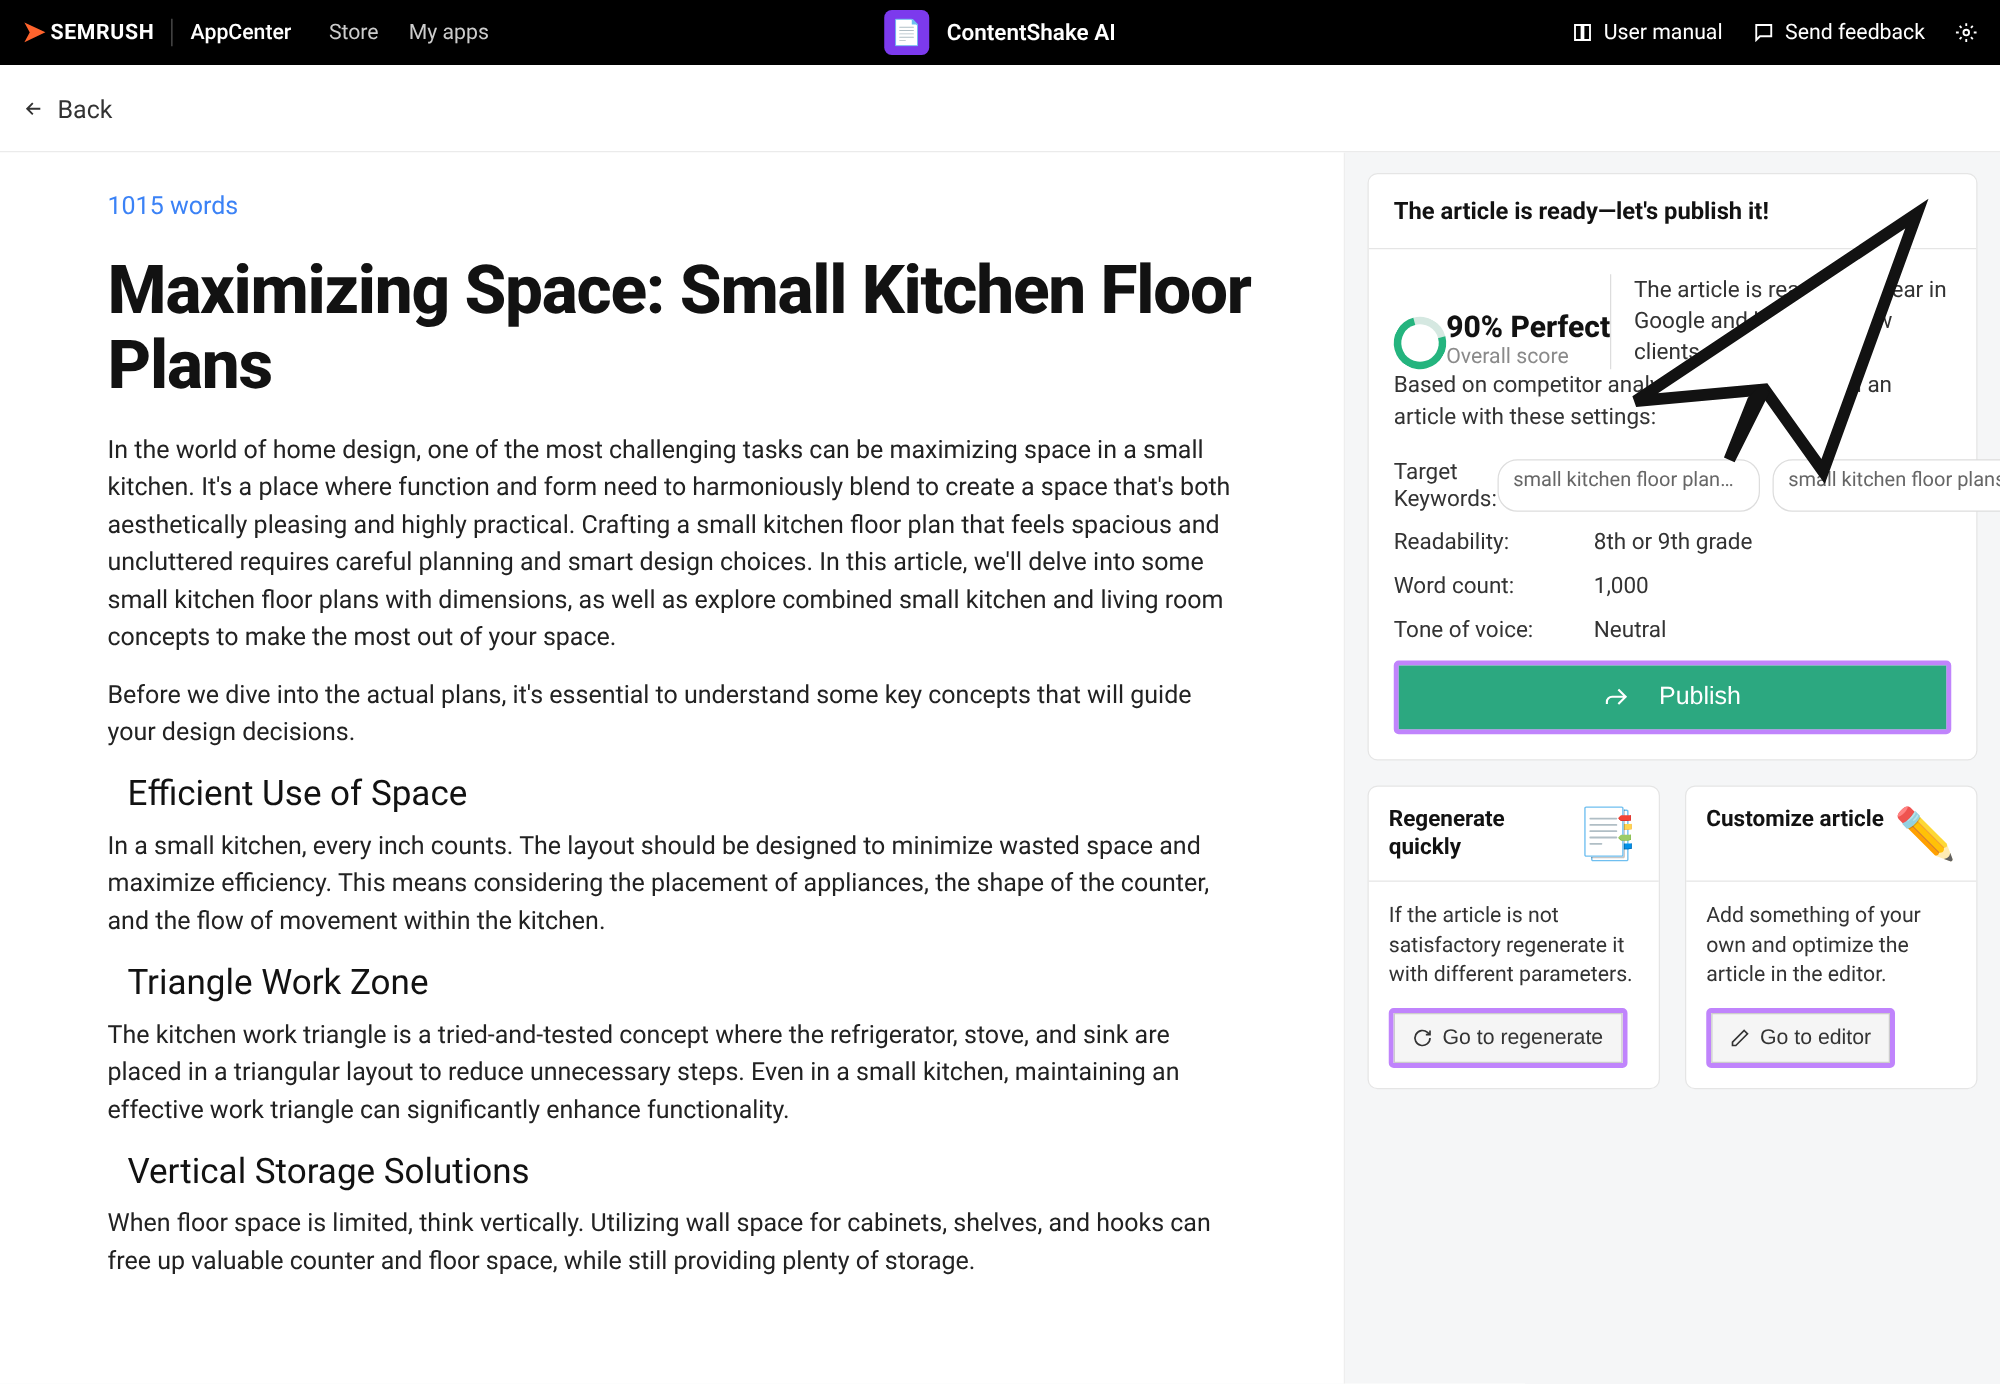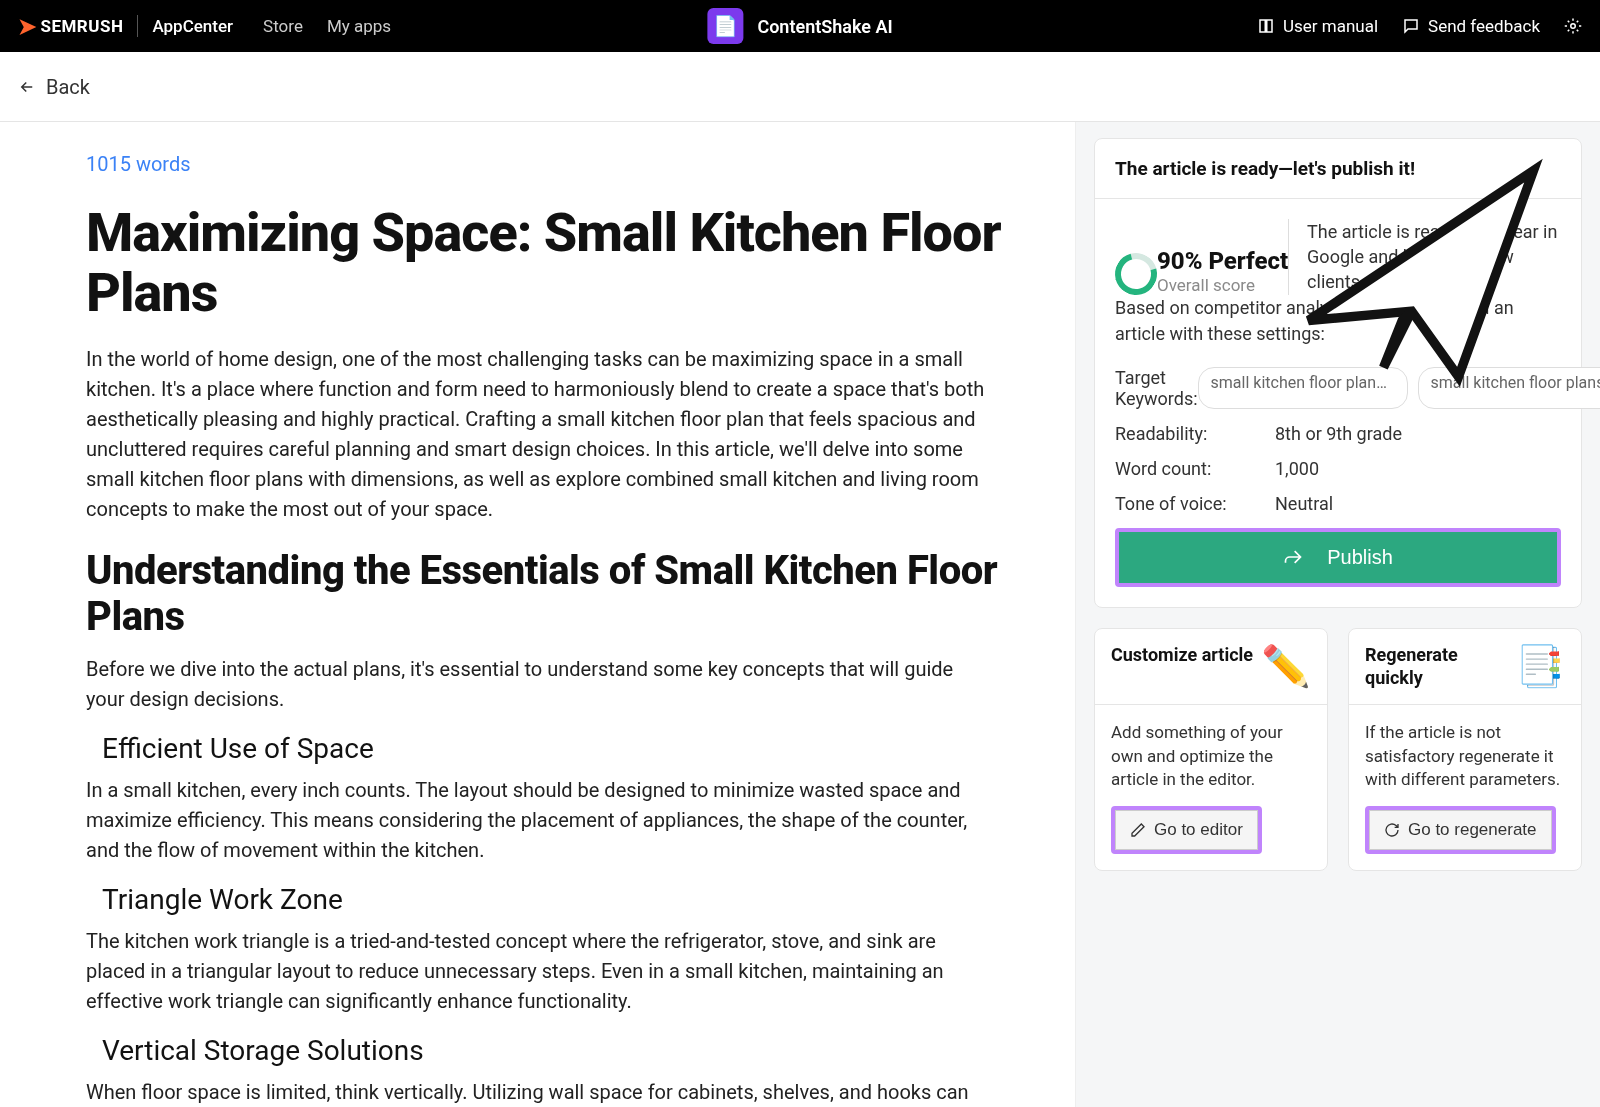--- a/index.html
+++ b/index.html
@@ -109,21 +109,20 @@
       </span>
     <span>Back</span>
   </div>
 </div>
 
 <div class="main">
   <div class="article">
     <div class="word-count">1015 words</div>
     <h1>Maximizing Space: Small Kitchen Floor Plans</h1>
     <p>In the world of home design, one of the most challenging tasks can be maximizing space in a small kitchen. It's a place where function and form need to harmoniously blend to create a space that's both aesthetically pleasing and highly practical. Crafting a small kitchen floor plan that feels spacious and uncluttered requires careful planning and smart design choices. In this article, we'll delve into some small kitchen floor plans with dimensions, as well as explore combined small kitchen and living room concepts to make the most out of your space.</p>
-    <h2>Understanding the Essentials of Small Kitchen Floor Plans</h2>
     <p>Before we dive into the actual plans, it's essential to understand some key concepts that will guide your design decisions.</p>
     <h3>Efficient Use of Space</h3>
     <p>In a small kitchen, every inch counts. The layout should be designed to minimize wasted space and maximize efficiency. This means considering the placement of appliances, the shape of the counter, and the flow of movement within the kitchen.</p>
     <h3>Triangle Work Zone</h3>
     <p>The kitchen work triangle is a tried-and-tested concept where the refrigerator, stove, and sink are placed in a triangular layout to reduce unnecessary steps. Even in a small kitchen, maintaining an effective work triangle can significantly enhance functionality.</p>
     <h3>Vertical Storage Solutions</h3>
     <p>When floor space is limited, think vertically. Utilizing wall space for cabinets, shelves, and hooks can free up valuable counter and floor space, while still providing plenty of storage.</p>
 
   </div>
 
@@ -175,53 +174,53 @@
                   <path d="M14 5l7 7-7 7M21 12H8a5 5 0 00-5 5v2"></path>
                 </svg>
               </span>
             <span>Publish</span>
           </button>
         </div>
       </div>
     </div>
 
     <div class="duo">
+      <div class="mini-card">
+        <div class="mini-header">
+          <div class="mini-title">Regenerate quickly</div>
+          <div class="mini-icon">📑</div>
+        </div>
+        <div class="mini-body">
+          <div>If the article is not satisfactory regenerate it with different parameters.</div>
+          <div class="mini-btn-wrap">
+            <button class="mini-btn">
+              <span class="icon" style="width:16px;height:16px">
+                  <svg viewBox="0 0 24 24">
+                    <path d="M21 12a9 9 0 11-3-6.7L21 8M21 3v5h-5"></path>
+                  </svg>
+                </span>
+              <span>Go to regenerate</span>
+            </button>
+          </div>
+        </div>
+      </div>
       <div class="mini-card">
         <div class="mini-header">
           <div class="mini-title">Customize article</div>
           <div class="mini-icon">✏️</div>
         </div>
         <div class="mini-body">
           <div>Add something of your own and optimize the article in the editor.</div>
           <div class="mini-btn-wrap">
             <button class="mini-btn">
               <span class="icon" style="width:16px;height:16px">
                   <svg viewBox="0 0 24 24">
                     <path d="M17 3l4 4L7 21H3v-4z"></path>
                   </svg>
                 </span>
               <span>Go to editor</span>
             </button>
           </div>
         </div>
       </div>
-      <div class="mini-card">
-        <div class="mini-header">
-          <div class="mini-title">Regenerate quickly</div>
-          <div class="mini-icon">📑</div>
-        </div>
-        <div class="mini-body">
-          <div>If the article is not satisfactory regenerate it with different parameters.</div>
-          <div class="mini-btn-wrap">
-            <button class="mini-btn">
-              <span class="icon" style="width:16px;height:16px">
-                  <svg viewBox="0 0 24 24">
-                    <path d="M21 12a9 9 0 11-3-6.7L21 8M21 3v5h-5"></path>
-                  </svg>
-                </span>
-              <span>Go to regenerate</span>
-            </button>
-          </div>
-        </div>
-      </div>
     </div>
   </div>
 </div>
 
 </body></html>

